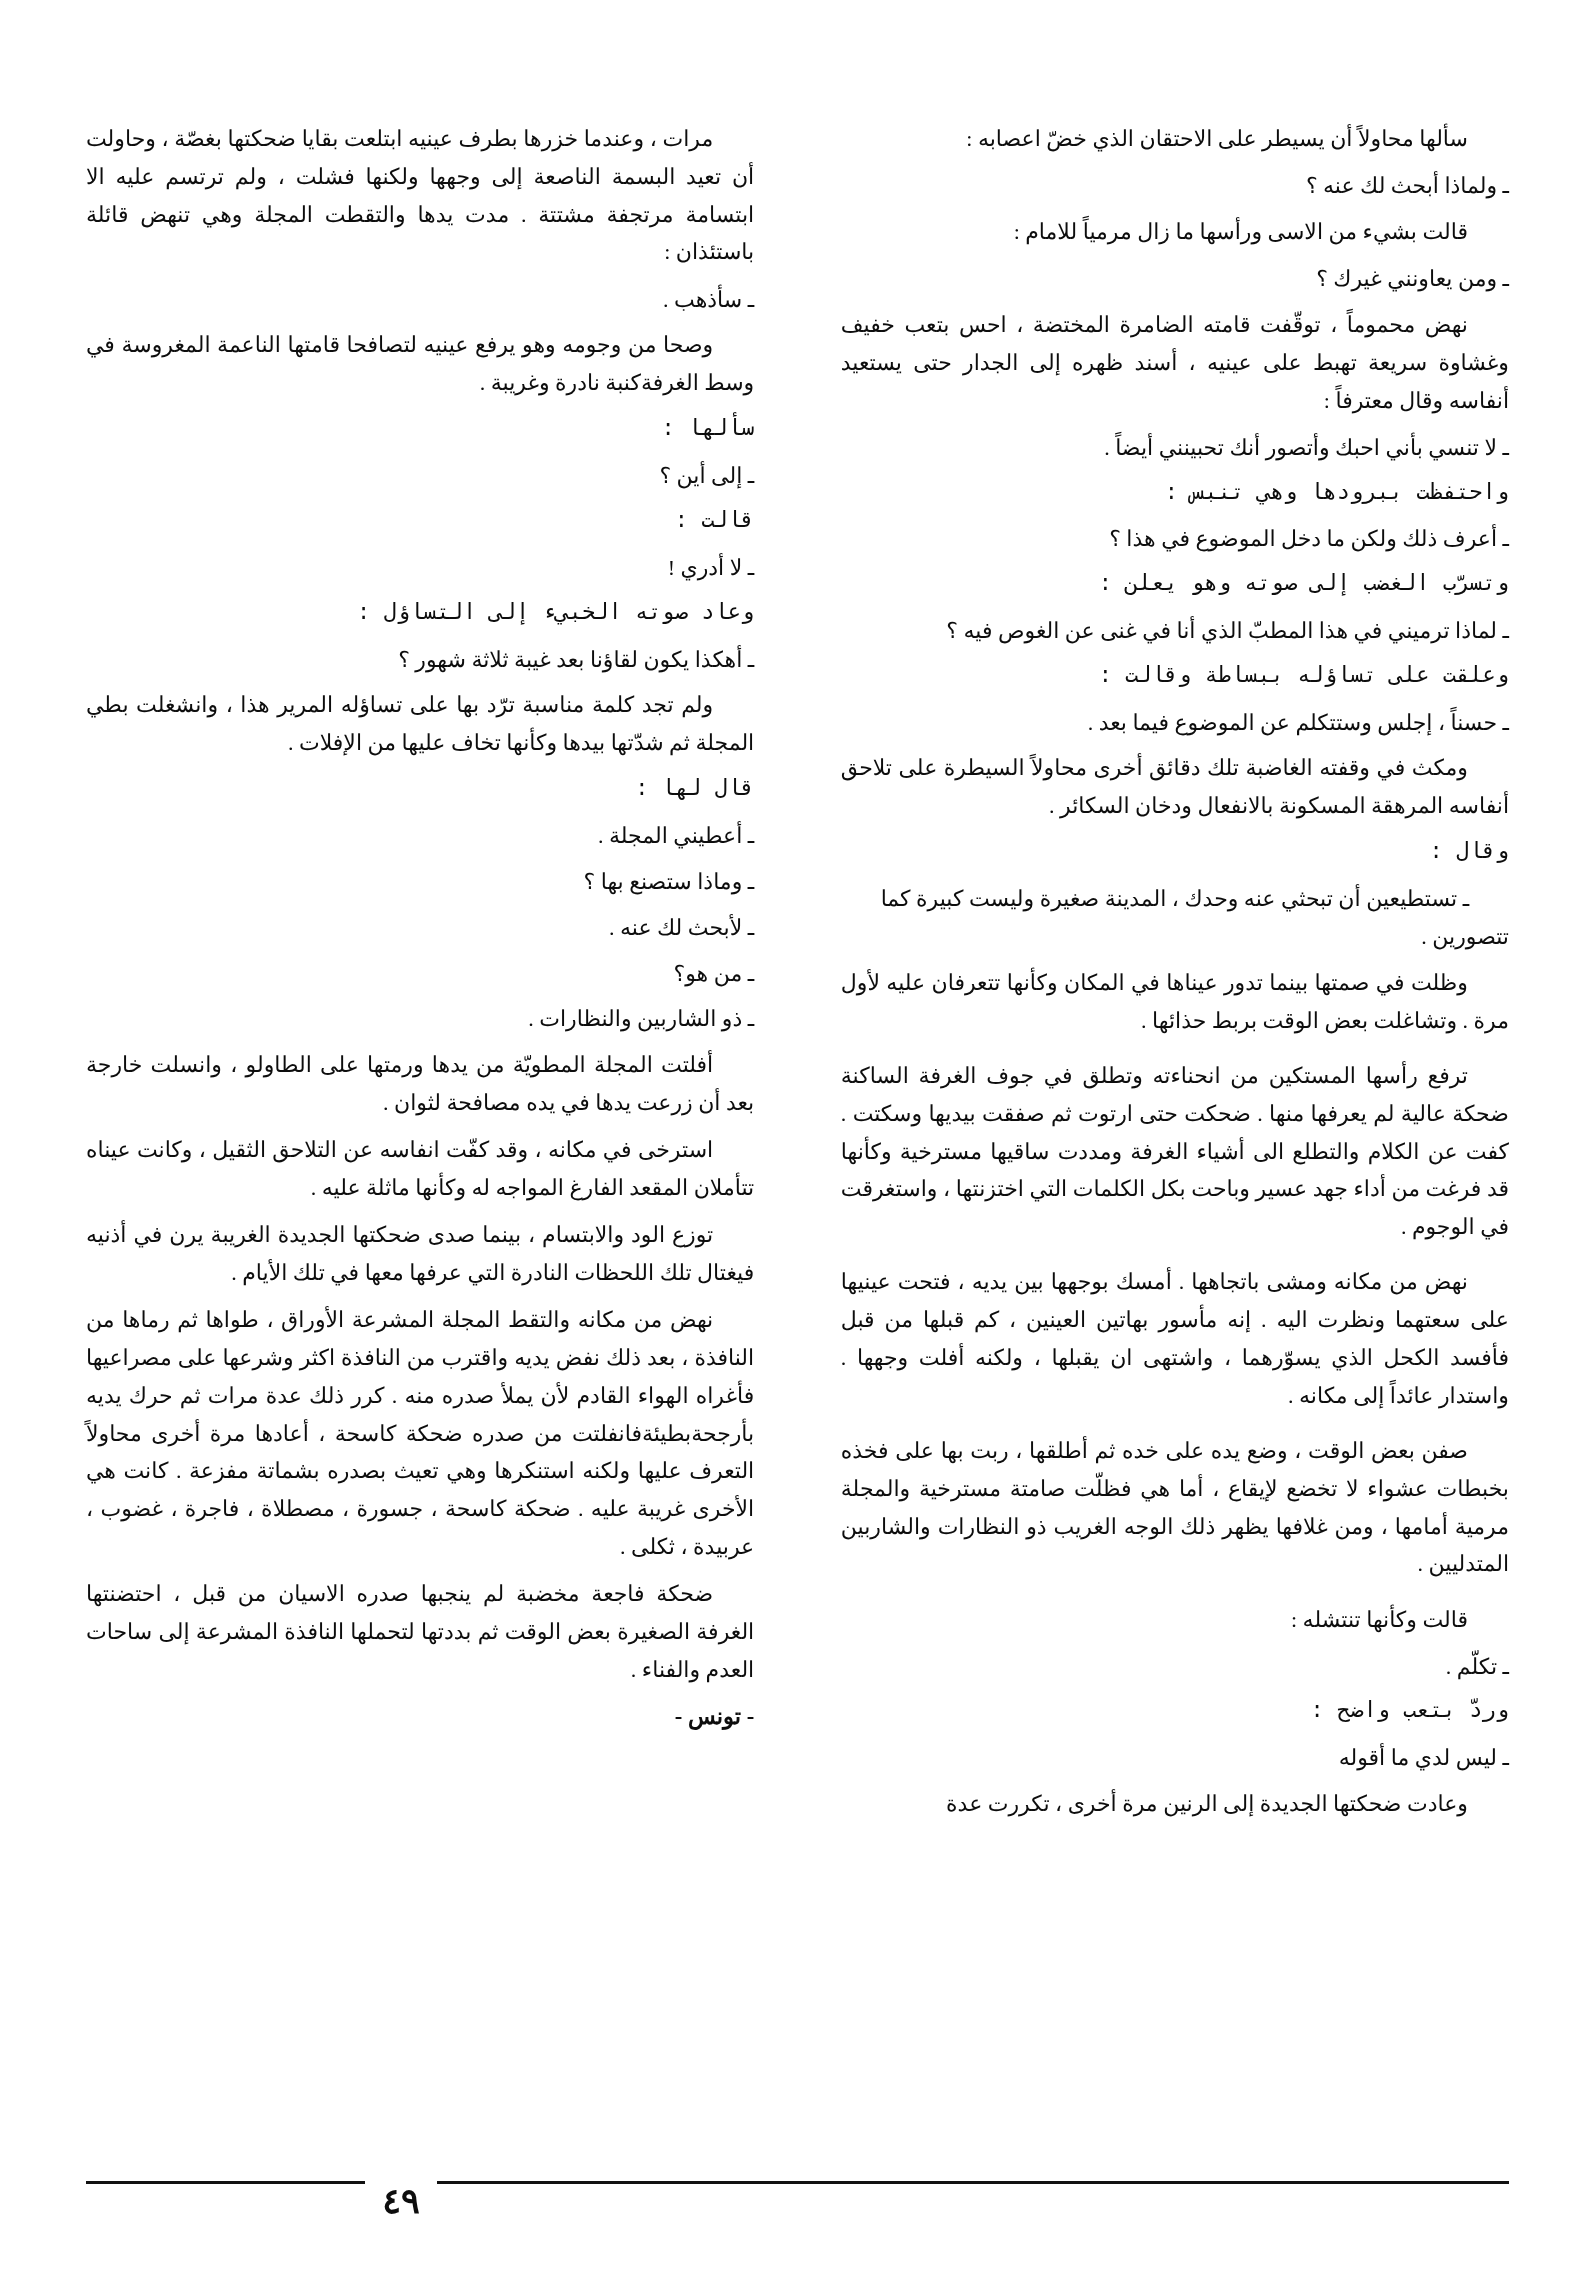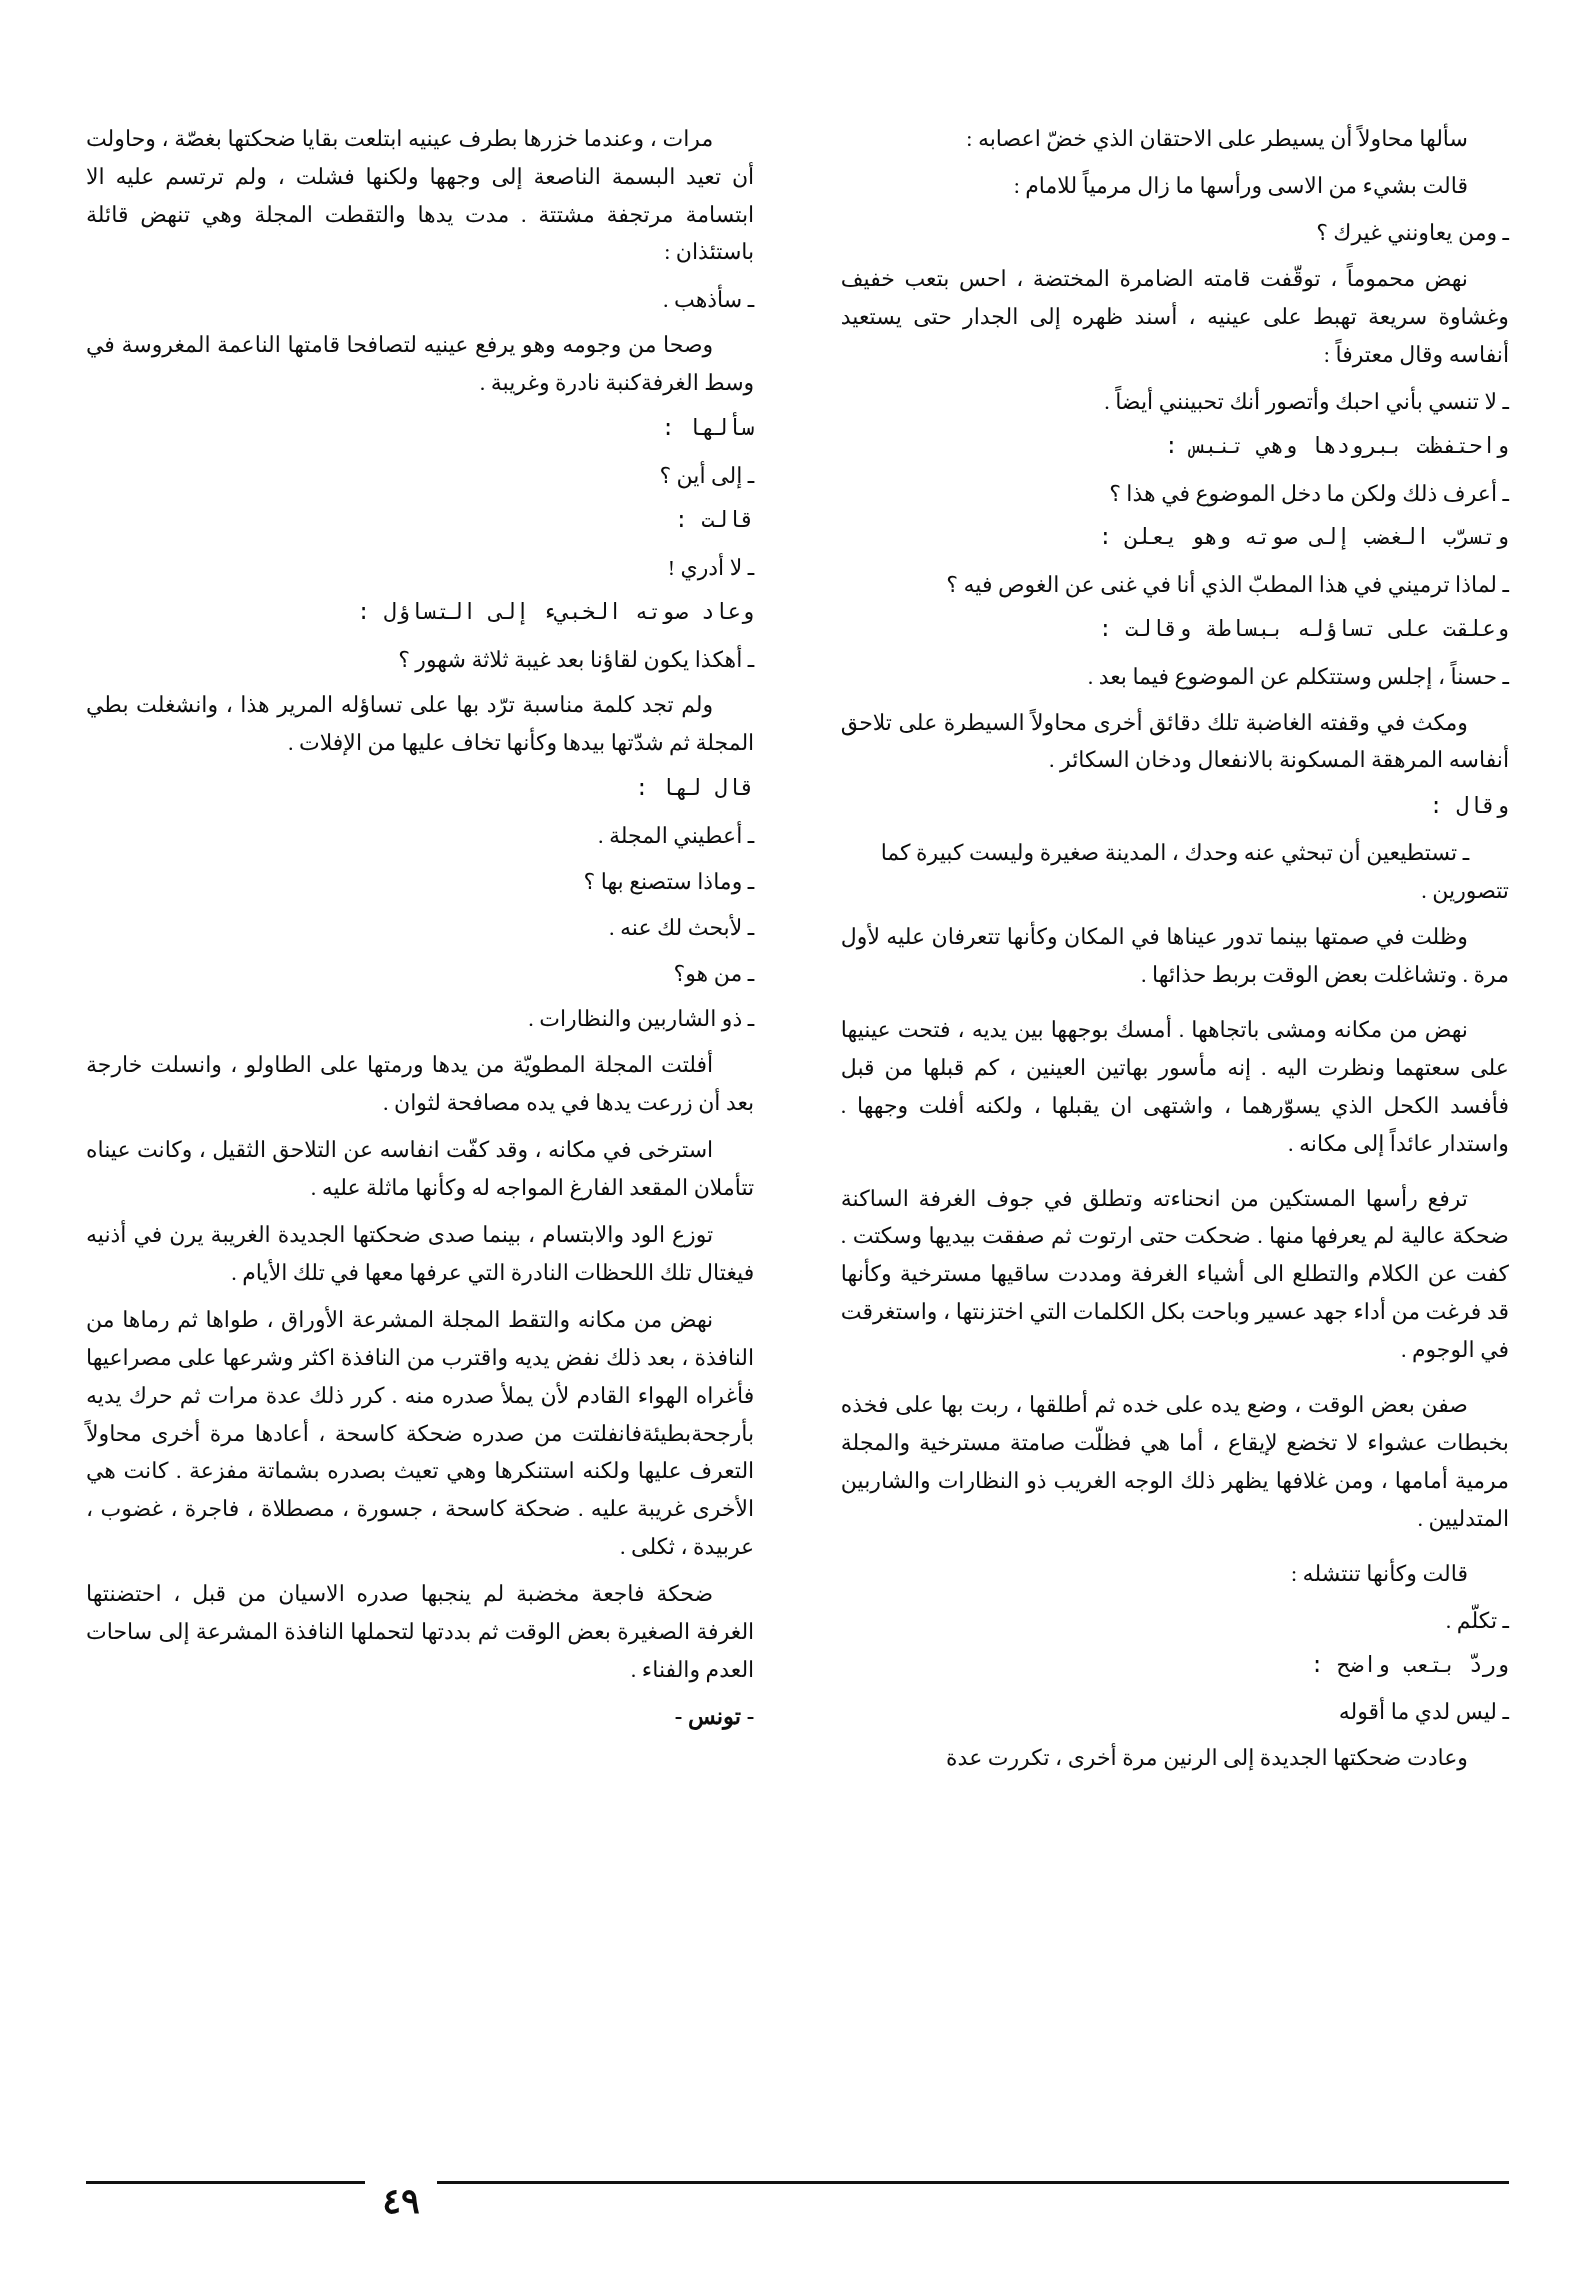--- a/index.html
+++ b/index.html
@@ -89,36 +89,37 @@
   }
 </style>
 </head>
 <body>
 
 <div class="page">
   <div class="columns">
 
     <div class="col right">
       <p class="indent">سألها محاولاً أن يسيطر على الاحتقان الذي خضّ اعصابه :</p>
+      <p class="dialog">ـ ولماذا أبحث لك عنه ؟</p>
       <p class="indent">قالت بشيء من الاسى ورأسها ما زال مرمياً للامام :</p>
       <p class="dialog">ـ ومن يعاونني غيرك ؟</p>
       <p class="indent">نهض محموماً ، توقّفت قامته الضامرة المختضة ، احس بتعب خفيف وغشاوة سريعة تهبط على عينيه ، أسند ظهره إلى الجدار حتى يستعيد أنفاسه وقال معترفاً :</p>
       <p class="dialog">ـ لا تنسي بأني احبك وأتصور أنك تحبينني أيضاً .</p>
       <p class="center-line">واحتفظت ببرودها وهي تنبس :</p>
       <p class="dialog">ـ أعرف ذلك ولكن ما دخل الموضوع في هذا  ؟</p>
       <p class="center-line">وتسرّب الغضب إلى صوته وهو يعلن :</p>
       <p class="dialog">ـ لماذا ترميني في هذا المطبّ الذي أنا في غنى عن الغوص فيه ؟</p>
       <p class="center-line">وعلقت على تساؤله ببساطة وقالت :</p>
       <p class="dialog">ـ حسناً ، إجلس وستتكلم عن الموضوع فيما بعد .</p>
       <p class="indent">ومكث في وقفته الغاضبة تلك دقائق أخرى محاولاً السيطرة على تلاحق أنفاسه المرهقة المسكونة بالانفعال ودخان السكائر .</p>
       <p class="center-line">وقال :</p>
       <p class="dialog">ـ تستطيعين أن تبحثي عنه وحدك ، المدينة صغيرة وليست كبيرة كما تتصورين .</p>
       <p class="indent">وظلت في صمتها بينما تدور عيناها في المكان وكأنها تتعرفان عليه لأول مرة .  وتشاغلت بعض الوقت بربط حذائها .</p>
+      <p class="indent gap-top">ترفع رأسها المستكين من انحناءته وتطلق في جوف الغرفة الساكنة ضحكة عالية لم يعرفها منها .  ضحكت حتى ارتوت ثم صفقت بيديها وسكتت .  كفت عن الكلام والتطلع الى أشياء الغرفة ومددت ساقيها مسترخية وكأنها قد فرغت من أداء جهد عسير وباحت بكل الكلمات التي اختزنتها ، واستغرقت في الوجوم .</p>
       <p class="indent gap-top">نهض من مكانه ومشى باتجاهها .  أمسك بوجهها بين يديه ، فتحت عينيها على سعتهما ونظرت اليه .  إنه مأسور بهاتين العينين ، كم قبلها من قبل فأفسد الكحل الذي يسوّرهما ، واشتهى ان يقبلها ، ولكنه أفلت وجهها .  واستدار عائداً إلى مكانه .</p>
-      <p class="indent gap-top">ترفع رأسها المستكين من انحناءته وتطلق في جوف الغرفة الساكنة ضحكة عالية لم يعرفها منها .  ضحكت حتى ارتوت ثم صفقت بيديها وسكتت .  كفت عن الكلام والتطلع الى أشياء الغرفة ومددت ساقيها مسترخية وكأنها قد فرغت من أداء جهد عسير وباحت بكل الكلمات التي اختزنتها ، واستغرقت في الوجوم .</p>
       <p class="indent gap-top">صفن بعض الوقت ، وضع يده على خده ثم أطلقها ، ربت بها على فخذه بخبطات عشواء لا تخضع لإيقاع ، أما هي فظلّت صامتة مسترخية والمجلة مرمية أمامها ، ومن غلافها يظهر ذلك الوجه الغريب ذو النظارات والشاربين المتدليين .</p>
       <p class="indent gap-top">قالت وكأنها تنتشله :</p>
       <p class="dialog">ـ تكلّم .</p>
       <p class="center-line">وردّ بتعب واضح :</p>
       <p class="dialog">ـ ليس لدي ما أقوله</p>
       <p class="indent">وعادت ضحكتها الجديدة إلى الرنين مرة أخرى ، تكررت عدة</p>
     </div>
 
     <div class="col left">
       <p class="indent">مرات ، وعندما خزرها بطرف عينيه ابتلعت بقايا ضحكتها بغصّة ، وحاولت أن تعيد البسمة الناصعة إلى وجهها ولكنها فشلت ، ولم ترتسم عليه الا ابتسامة مرتجفة مشتتة .  مدت يدها والتقطت المجلة وهي تنهض قائلة باستئذان :</p>

